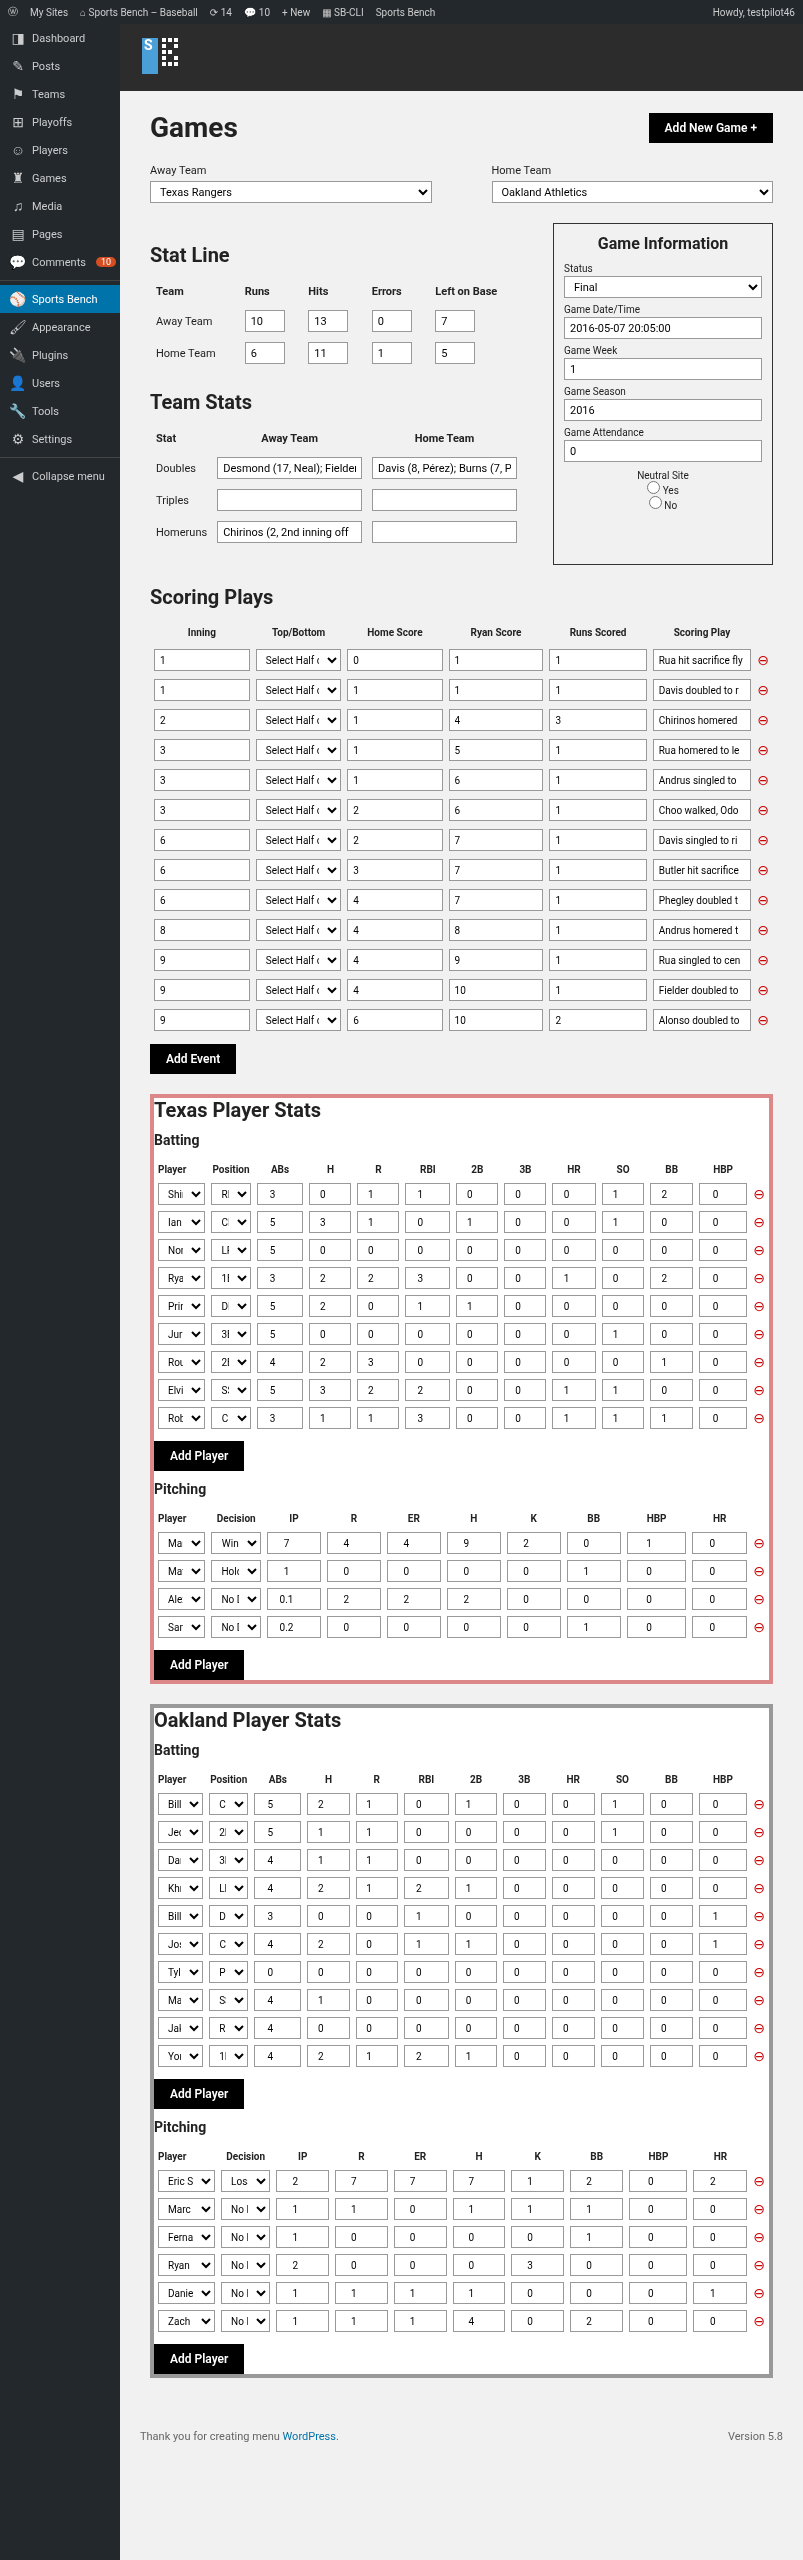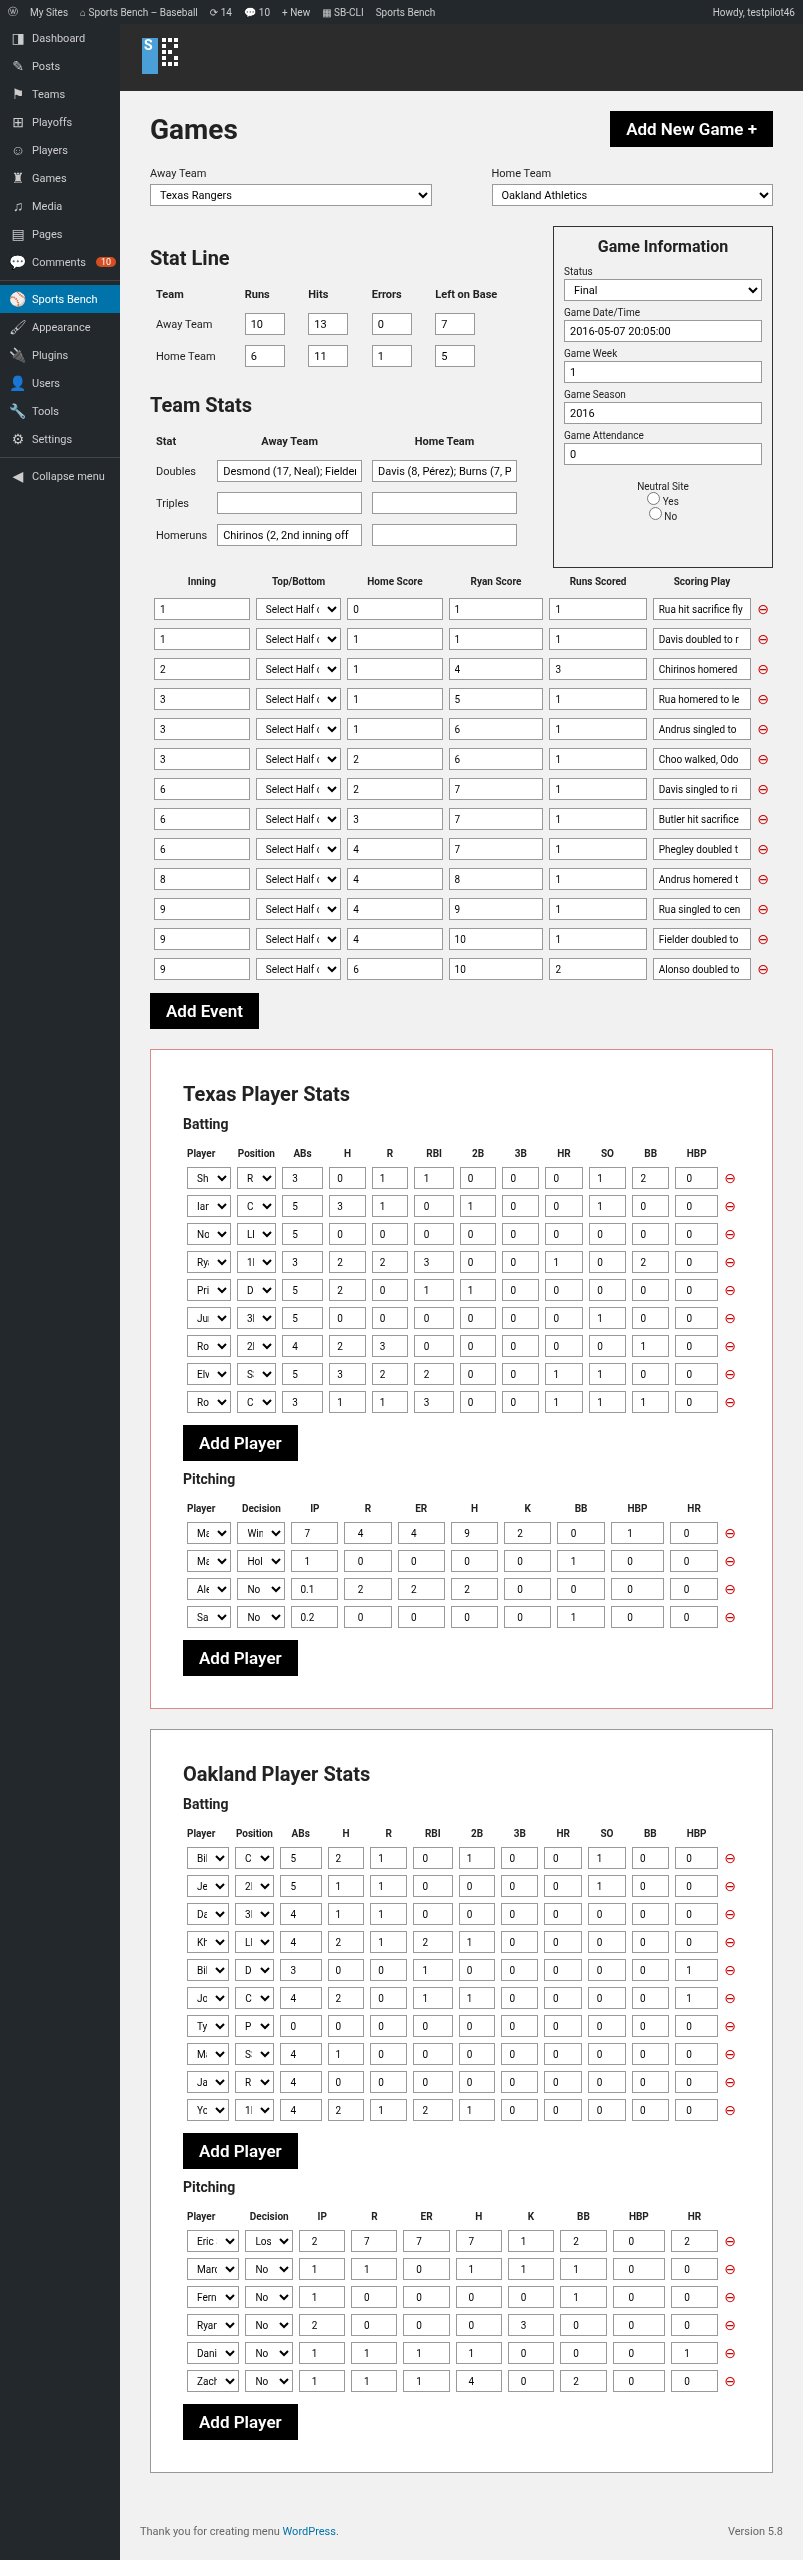--- a/index.html
+++ b/index.html
@@ -13,48 +13,48 @@
 .sidebar-item.active{background:#0073aa;color:#fff}
 .sidebar-icon{width:16px;height:16px;display:inline-flex;align-items:center;justify-content:center;font-size:14px}
 .badge{background:#d54e21;color:#fff;border-radius:8px;padding:0 5px;font-size:9px;margin-left:4px}
 .sidebar-sep{border-top:1px solid #444;margin:4px 0}
 .content{flex:1;background:#f1f1f1;padding:0}
 .plugin-header{background:#2c2c2c;padding:12px 20px}
 .logo{width:40px;height:40px}
 .page-body{padding:20px 30px}
 .page-title-row{display:flex;justify-content:space-between;align-items:center;margin-bottom:20px}
 h1{font-size:28px;font-weight:700}
-.btn-black{background:#000;color:#fff;padding:8px 16px;border:none;font-size:17px;cursor:pointer;font-weight:600}
+.btn-black{background:#000;color:#fff;padding:8px 16px;border:none;font-size:12px;cursor:pointer;font-weight:600}
 .teams-row{display:flex;gap:60px;margin:20px 0}
 .team-sel{flex:1}
 .team-sel label{font-size:11px;display:block;margin-bottom:4px}
 select,input[type=text],input[type=number]{border:1px solid #999;padding:3px 5px;font-size:11px;background:#fff;height:22px}
 .team-sel select{width:100%}
 h2{font-size:20px;font-weight:700;margin:20px 0 10px}
 .stat-section{display:flex;gap:30px}
 .stat-left{flex:1}
 .game-info{border:1px solid #333;padding:10px;width:220px;flex-shrink:0}
 .game-info h3{font-size:16px;text-align:center;margin-bottom:10px;font-weight:700}
 .gi-field{margin-bottom:6px}
 .gi-field label{font-size:10px;display:block;margin-bottom:2px}
 .gi-field select,.gi-field input{width:100%}
-.radio-grp{text-align:center;font-size:10px;margin-top:16px}
+.radio-grp{text-align:center;font-size:10px;margin-top:8px}
 .stat-table{width:100%;margin-bottom:16px}
 .stat-table th{text-align:left;font-size:11px;font-weight:700;padding:6px 4px}
 .stat-table td{padding:4px}
 .stat-table input{width:100%}
 .team-stats-table td input{width:100%}
 .team-stats-table th{text-align:center}
 .team-stats-table th:first-child{text-align:left}
 .scoring-table{width:100%;font-size:10px}
 .scoring-table th{font-size:10px;font-weight:700;padding:6px 2px;text-align:center}
 .scoring-table td{padding:3px 2px}
 .scoring-table input,.scoring-table select{width:100%;font-size:10px}
 .del-btn{color:#c00;cursor:pointer;font-size:14px;text-align:center}
-.player-box{border:1px solid #1d4ed8;padding:32px;margin:20px 0;background:#fff}
+.player-box{border:4px solid #1d4ed8;padding:0;margin:20px 0;background:#fff}
 .player-box.away{border-color:#d88}
 .player-box.home{border-color:#999}
 .player-box h2{margin-top:0}
 .player-box h3{font-size:14px;font-weight:700;margin:10px 0}
 .batting-table,.pitching-table{width:100%;font-size:10px;border-collapse:separate;border-spacing:2px}
 .batting-table th,.pitching-table th{font-size:10px;font-weight:700;padding:4px 2px;text-align:center}
 .batting-table th:first-child,.pitching-table th:first-child{text-align:left}
 .batting-table td,.pitching-table td{padding:2px}
 .batting-table input,.batting-table select,.pitching-table input,.pitching-table select{width:100%;font-size:10px;text-align:center}
 .batting-table td:first-child select,.pitching-table td:first-child select{text-align:left}
@@ -256,20 +256,21 @@
           <div class="gi-field"><label>Game Season</label><input type="text" value="2016" style=""></div>
           <div class="gi-field"><label>Game Attendance</label><input type="text" value="0" style=""></div>
           <div class="radio-grp">
             <div>Neutral Site</div>
             <label><input type="radio" name="neutral" style=""> <span>Yes</span></label><br>
             <label><input type="radio" name="neutral" style=""> <span>No</span></label>
           </div>
         </div>
       </div>
 
+      <h2>Scoring Plays</h2>
       <table class="scoring-table">
         <thead>
             <tr id="scoring-headers">
               <th>Inning</th>
               <th>Top/Bottom</th>
               <th>Home Score</th>
               <th>Ryan Score</th>
               <th>Runs Scored</th>
               <th>Scoring Play</th>
               <th></th>

